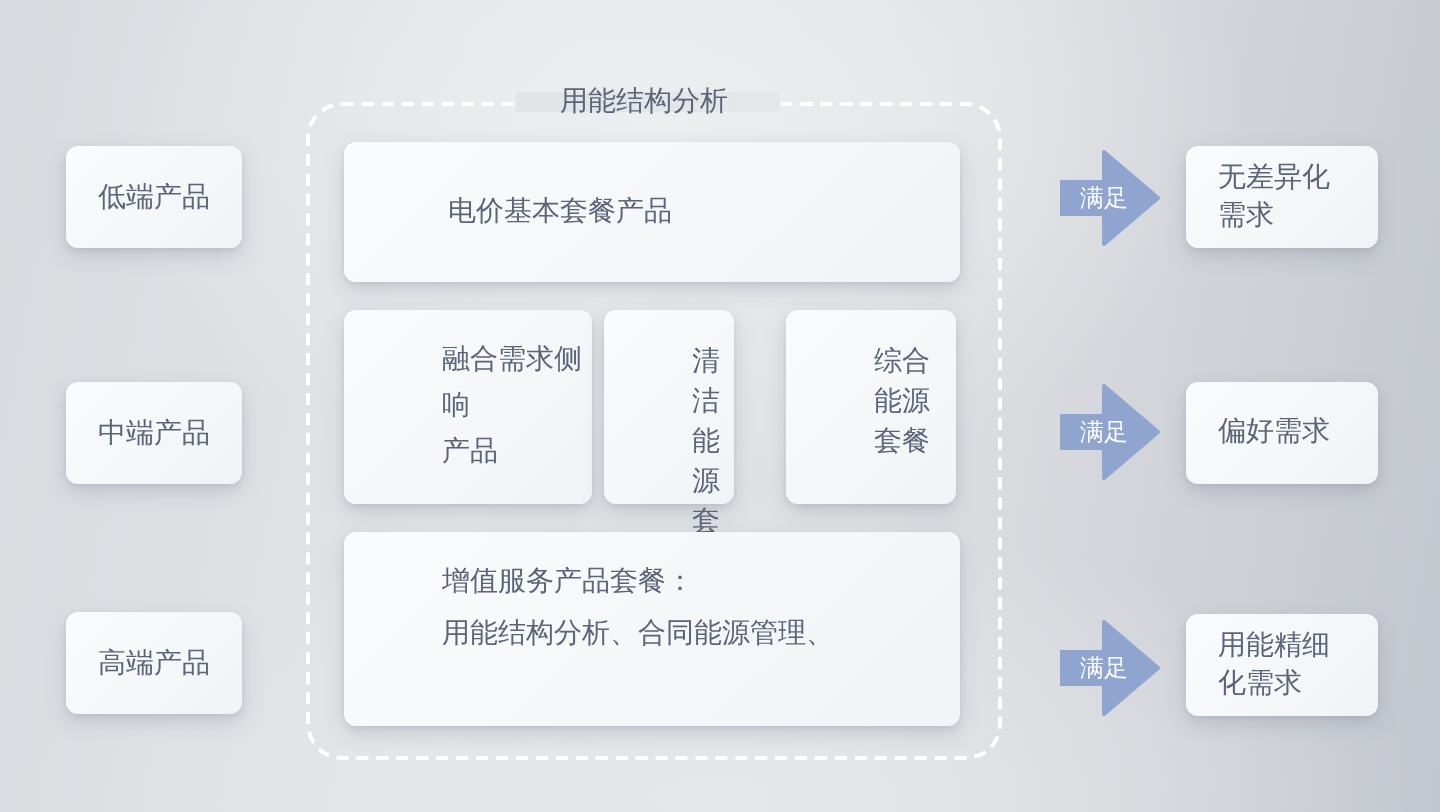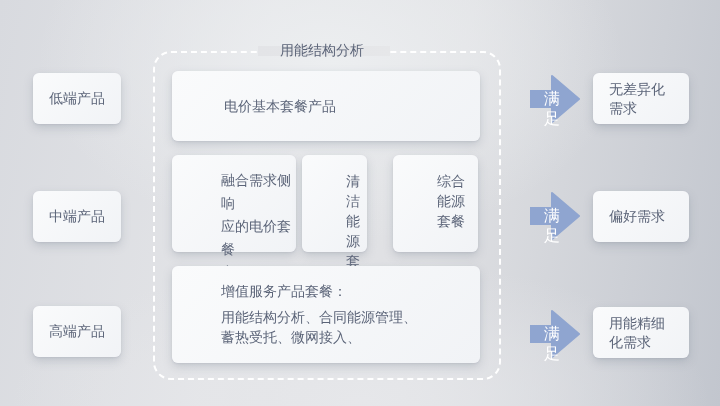--- a/index.html
+++ b/index.html
@@ -27,21 +27,21 @@
   .frame-title {
     position:absolute; left:262px; top:42px; padding:0 18px;
     color:#5b6478; font-size:14px; background:transparent;
   }
   .frame-gap {
     position:absolute; left:258px; top:46px; width:132px; height:10px;
     background:linear-gradient(90deg,#e3e4e7,#e6e7e9);
   }
   .arrow { position:absolute; width:52px; height:48px; }
   .arrow svg { position:absolute; left:0; top:0; }
-  .arrow .lbl { position:absolute; left:8px; top:14px; width:28px; text-align:center; color:#fff; font-size:16px; line-height:20px; }
+  .arrow .lbl { position:absolute; left:8px; top:14px; width:28px; text-align:center; color:#fff; font-size:12px; line-height:20px; }
   .pkg-text { position:absolute; line-height:23px;margin-left:32px; }
 </style>
 </head>
 <body>
 
 <div class="card side" style="left:33px;top:73px;">
   <span>低端产品</span>
 </div>
 <div class="card side" style="left:33px;top:191px;">
   <span>中端产品</span>
@@ -54,21 +54,20 @@
 <div class="frame-gap"></div>
 <div class="frame-title">用能结构分析</div>
 
 <div class="card" style="left:172px;top:71px;width:308px;height:70px;">
   <span class="pkg-text" style="left:20px;top:24px;">电价基本套餐产品</span>
 </div>
 
 <div class="card" style="left:172px;top:155px;width:124px;height:97px;">
   <div class="pkg-text" style="left:17px;top:14px;">
     <div>融合需求侧响</div>
-    <div>应的电价套餐</div>
     <div>产品</div>
   </div>
 </div>
 
 <div class="card" style="left:302px;top:155px;width:65px;height:97px;">
   <div class="pkg-text" style="left:12px;top:16px;line-height:20px;">
     <div>清洁能源</div>
     <div>套餐</div>
   </div>
 </div>
@@ -77,21 +76,20 @@
   <div class="pkg-text" style="left:12px;top:16px;line-height:20px;">
     <div>综合能源</div>
     <div>套餐</div>
   </div>
 </div>
 
 <div class="card" style="left:172px;top:266px;width:308px;height:97px;">
   <div class="pkg-text" style="left:17px;top:14px;">增值服务产品套餐：</div>
   <div class="pkg-text" style="left:17px;top:41px;line-height:20px;">
     <div>用能结构分析、合同能源管理、</div>
-    <div>蓄热受托、微网接入、</div>
   </div>
 </div>
 
 <div class="arrow" style="left:530px;top:75px;">
   <svg width="52" height="48" viewBox="0 0 52 48">
     <path d="M0 16 H22 V1 L49 24 L22 47 V32 H0 Z" fill="#8fa5d0" stroke="#8fa5d0" stroke-linejoin="round" stroke-width="2"></path>
   </svg>
   <span class="lbl">满足</span>
 </div>
 <div class="arrow" style="left:530px;top:192px;">

